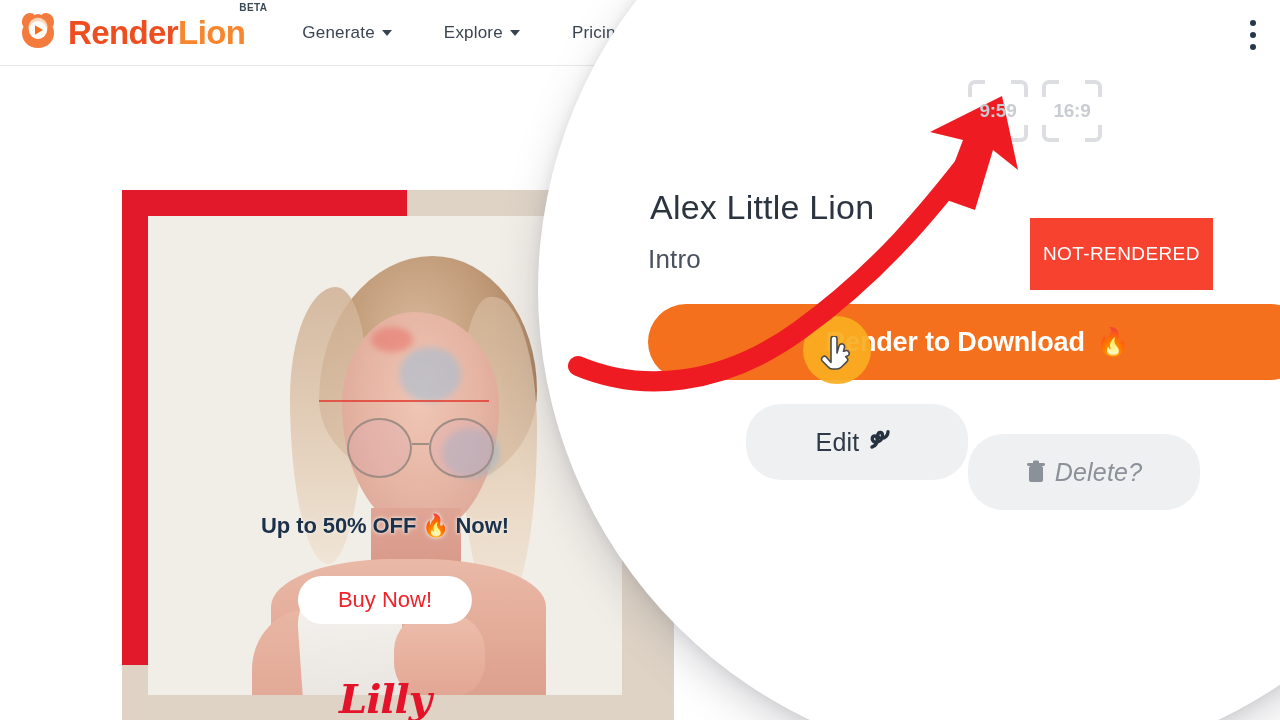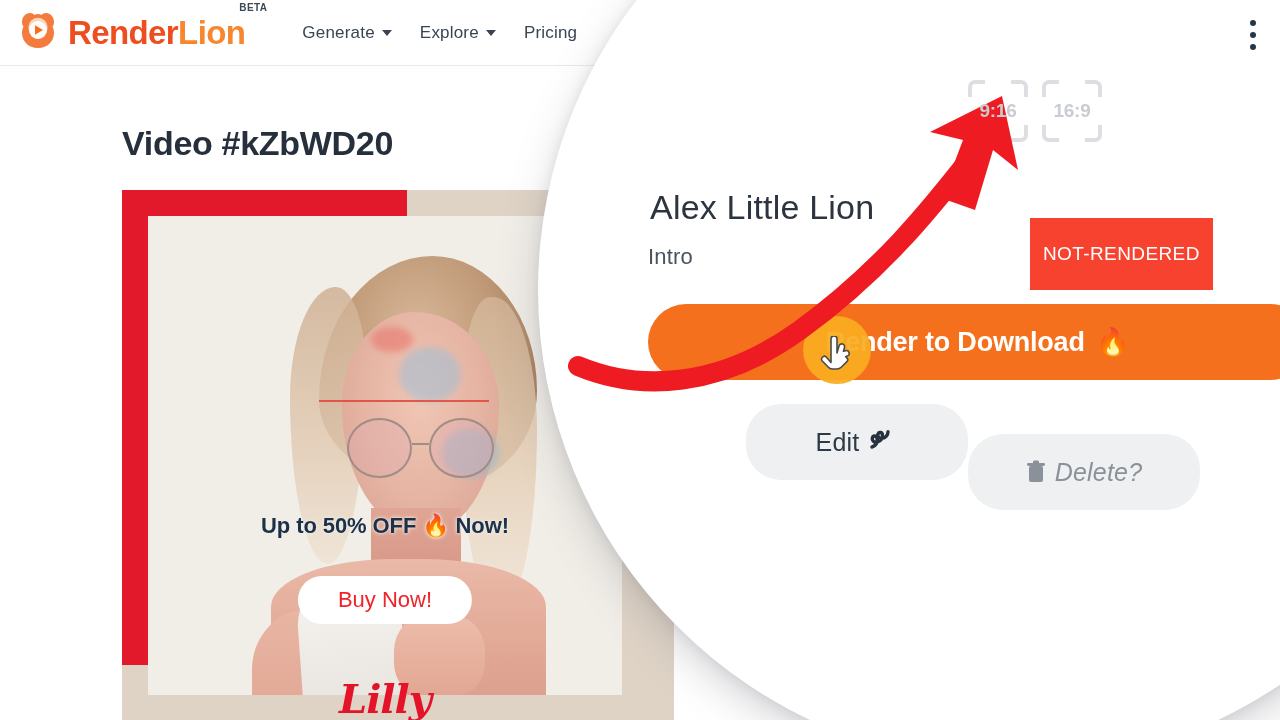--- a/index.html
+++ b/index.html
@@ -22,21 +22,21 @@
   .brand-word {
     font-size:33px; font-weight:bold; letter-spacing:-0.6px;
     line-height:1; position:relative; white-space:nowrap;
   }
   .w-render { color:#ee4d1f; }
   .w-lion { color:#f7862f; }
   .beta-tag {
     position:absolute; top:-13px; right:-22px;
     font-size:10px; font-weight:bold; color:#3a4a55; letter-spacing:0.4px;
   }
-  .navlinks { display:flex; align-items:center; margin-left:57px; gap:28px; }
+  .navlinks { display:flex; align-items:center; margin-left:57px; gap:52px; }
   .navlink {
     font-size:17px; color:#3a4452; letter-spacing:0.2px;
     display:flex; align-items:center; gap:7px; cursor:pointer; white-space:nowrap;
   }
   .caret { width:0;height:0;border-left:5px solid transparent;border-right:5px solid transparent;border-top:6px solid #3a4452; }
 
   
   .page-title {
     position:absolute; left:122px; top:124px;
     font-size:34px; font-weight:bold; color:#26303c; letter-spacing:-0.3px;
@@ -156,21 +156,21 @@
   .ratio .cnr.br { right:0; bottom:0; border-right:4px solid; border-bottom:4px solid; border-bottom-right-radius:7px; }
   .ratio.on  { color:#14181c; } .ratio.on  .cnr { border-color:#14181c; }
   .ratio.off { color:#c9ccd1; } .ratio.off .cnr { border-color:#dcdee2; }
 
   .vid-name {
     position:absolute; left:112px; top:374px;
     font-size:34px; color:#2c3440; font-weight:300; letter-spacing:0.2px; white-space:nowrap;
   }
   .vid-sub {
     position:absolute; left:110px; top:430px;
-    font-size:22px; color:#4a5260; font-weight:300; letter-spacing:0.2px;
+    font-size:26px; color:#4a5260; font-weight:300; letter-spacing:0.2px;
   }
   .not-rendered {
     position:absolute; left:492px; top:404px;
     background:#f7422f; color:#ffffff;
     font-size:19px; letter-spacing:0.4px; padding:25px 13px; white-space:nowrap;
   }
 
   .render-btn {
     position:absolute; left:110px; top:490px; width:660px; height:76px;
     background:#f4701c; border-radius:38px; border:none; cursor:pointer;
@@ -224,21 +224,20 @@
       <div class="navlink">
         <span>Explore</span>
         <i class="caret"></i>
       </div>
       <div class="navlink">
         <span>Pricing</span>
       </div>
     </div>
   </div>
 
-  <div class="page-title">Video #kZbWD20</div>
 
   <div class="thumb">
     <div class="thumb-red-l"></div>
     <div class="thumb-inner">
       <div class="portrait">
         <div class="p-hair"></div>
           <div class="p-hair2"></div>
           <div class="p-hair3"></div>
         <div class="p-face"></div>
         <div class="p-blue1"></div>
@@ -273,21 +272,21 @@
           <i></i>
       </div>
 
 
       <div class="ratio-row">
         <div class="ratio off">
           <i class="cnr tl"></i>
             <i class="cnr tr"></i>
             <i class="cnr bl"></i>
             <i class="cnr br"></i>
-          <span class="lbl">9:16</span>
+          <span class="lbl">9:59</span>
         </div>
         <div class="ratio off">
           <i class="cnr tl"></i>
             <i class="cnr tr"></i>
             <i class="cnr bl"></i>
             <i class="cnr br"></i>
           <span class="lbl">16:9</span>
         </div>
       </div>
 

